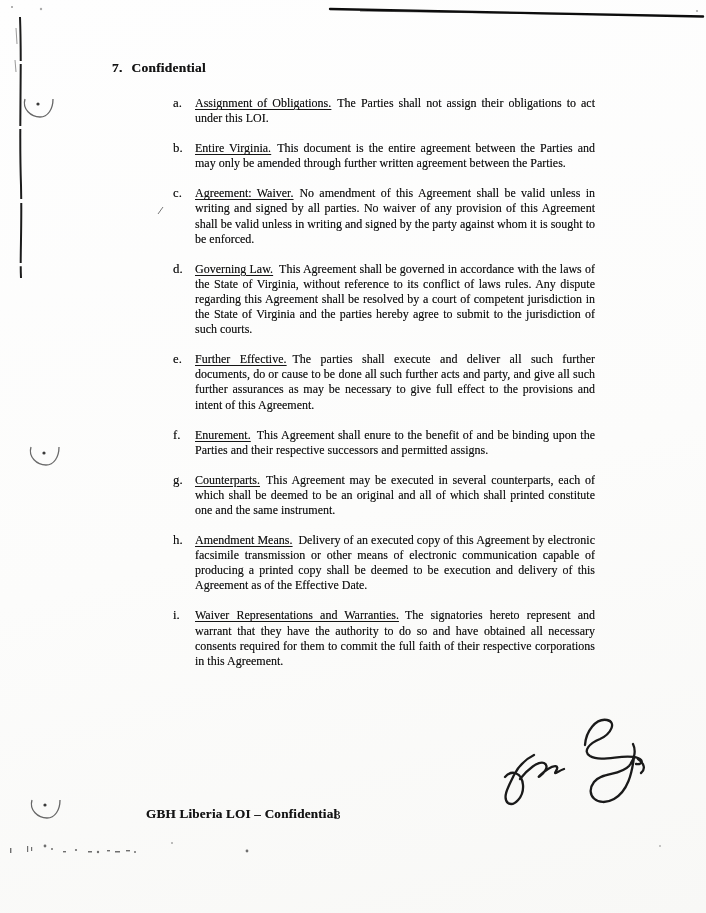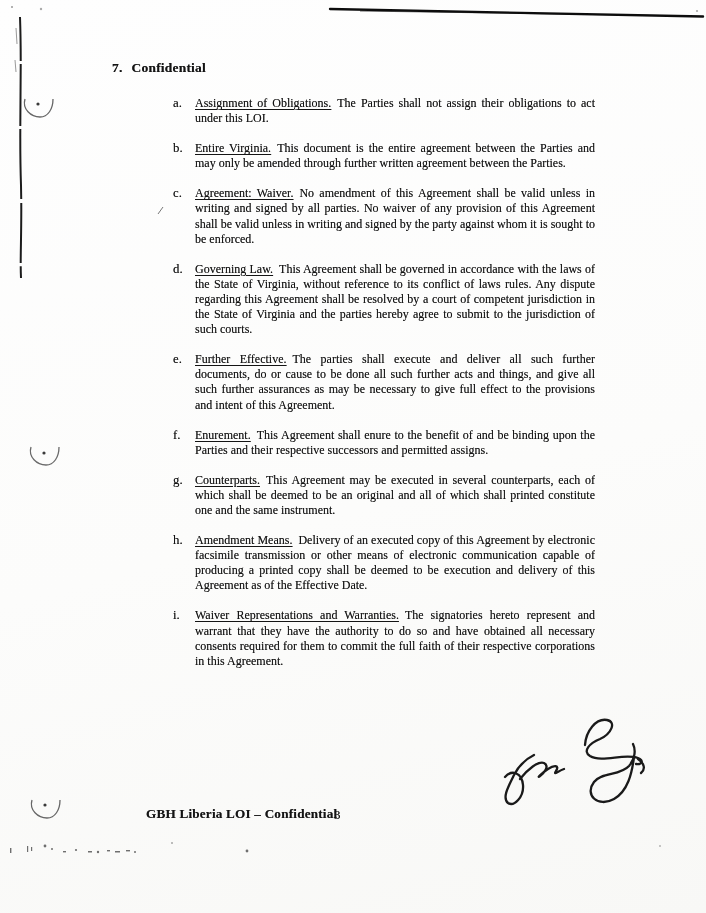--- a/index.html
+++ b/index.html
@@ -126,21 +126,21 @@
     <p><span class="clause-heading">Agreement: Waiver.</span><span class="clause-body">No amendment of this Agreement shall be valid unless in writing and signed by all parties. No waiver of any provision of this Agreement shall be valid unless in writing and signed by the party against whom it is sought to be enforced.</span></p>
   </div>
 
   <div class="item">
     <span class="letter">d.</span>
     <p><span class="clause-heading">Governing Law.</span><span class="clause-body">This Agreement shall be governed in accordance with the laws of the State of Virginia, without reference to its conflict of laws rules. Any dispute regarding this Agreement shall be resolved by a court of competent jurisdiction in the State of Virginia and the parties hereby agree to submit to the jurisdiction of such courts.</span></p>
   </div>
 
   <div class="item">
     <span class="letter">e.</span>
-    <p><span class="clause-heading">Further Effective.</span><span class="clause-body">The parties shall execute and deliver all such further documents, do or cause to be done all such further acts and things, and give all such further assurances as may be necessary to give full effect to the provisions and intent of this Agreement.</span></p>
+    <p><span class="clause-heading">Further Effective.</span><span class="clause-body">The parties shall execute and deliver all such further documents, do or cause to be done all such further acts and party, and give all such further assurances as may be necessary to give full effect to the provisions and intent of this Agreement.</span></p>
   </div>
 
   <div class="item">
     <span class="letter">f.</span>
     <p><span class="clause-heading">Enurement.</span><span class="clause-body">This Agreement shall enure to the benefit of and be binding upon the Parties and their respective successors and permitted assigns.</span></p>
   </div>
 
   <div class="item">
     <span class="letter">g.</span>
     <p><span class="clause-heading">Counterparts.</span><span class="clause-body">This Agreement may be executed in several counterparts, each of which shall be deemed to be an original and all of which shall printed constitute one and the same instrument.</span></p>

